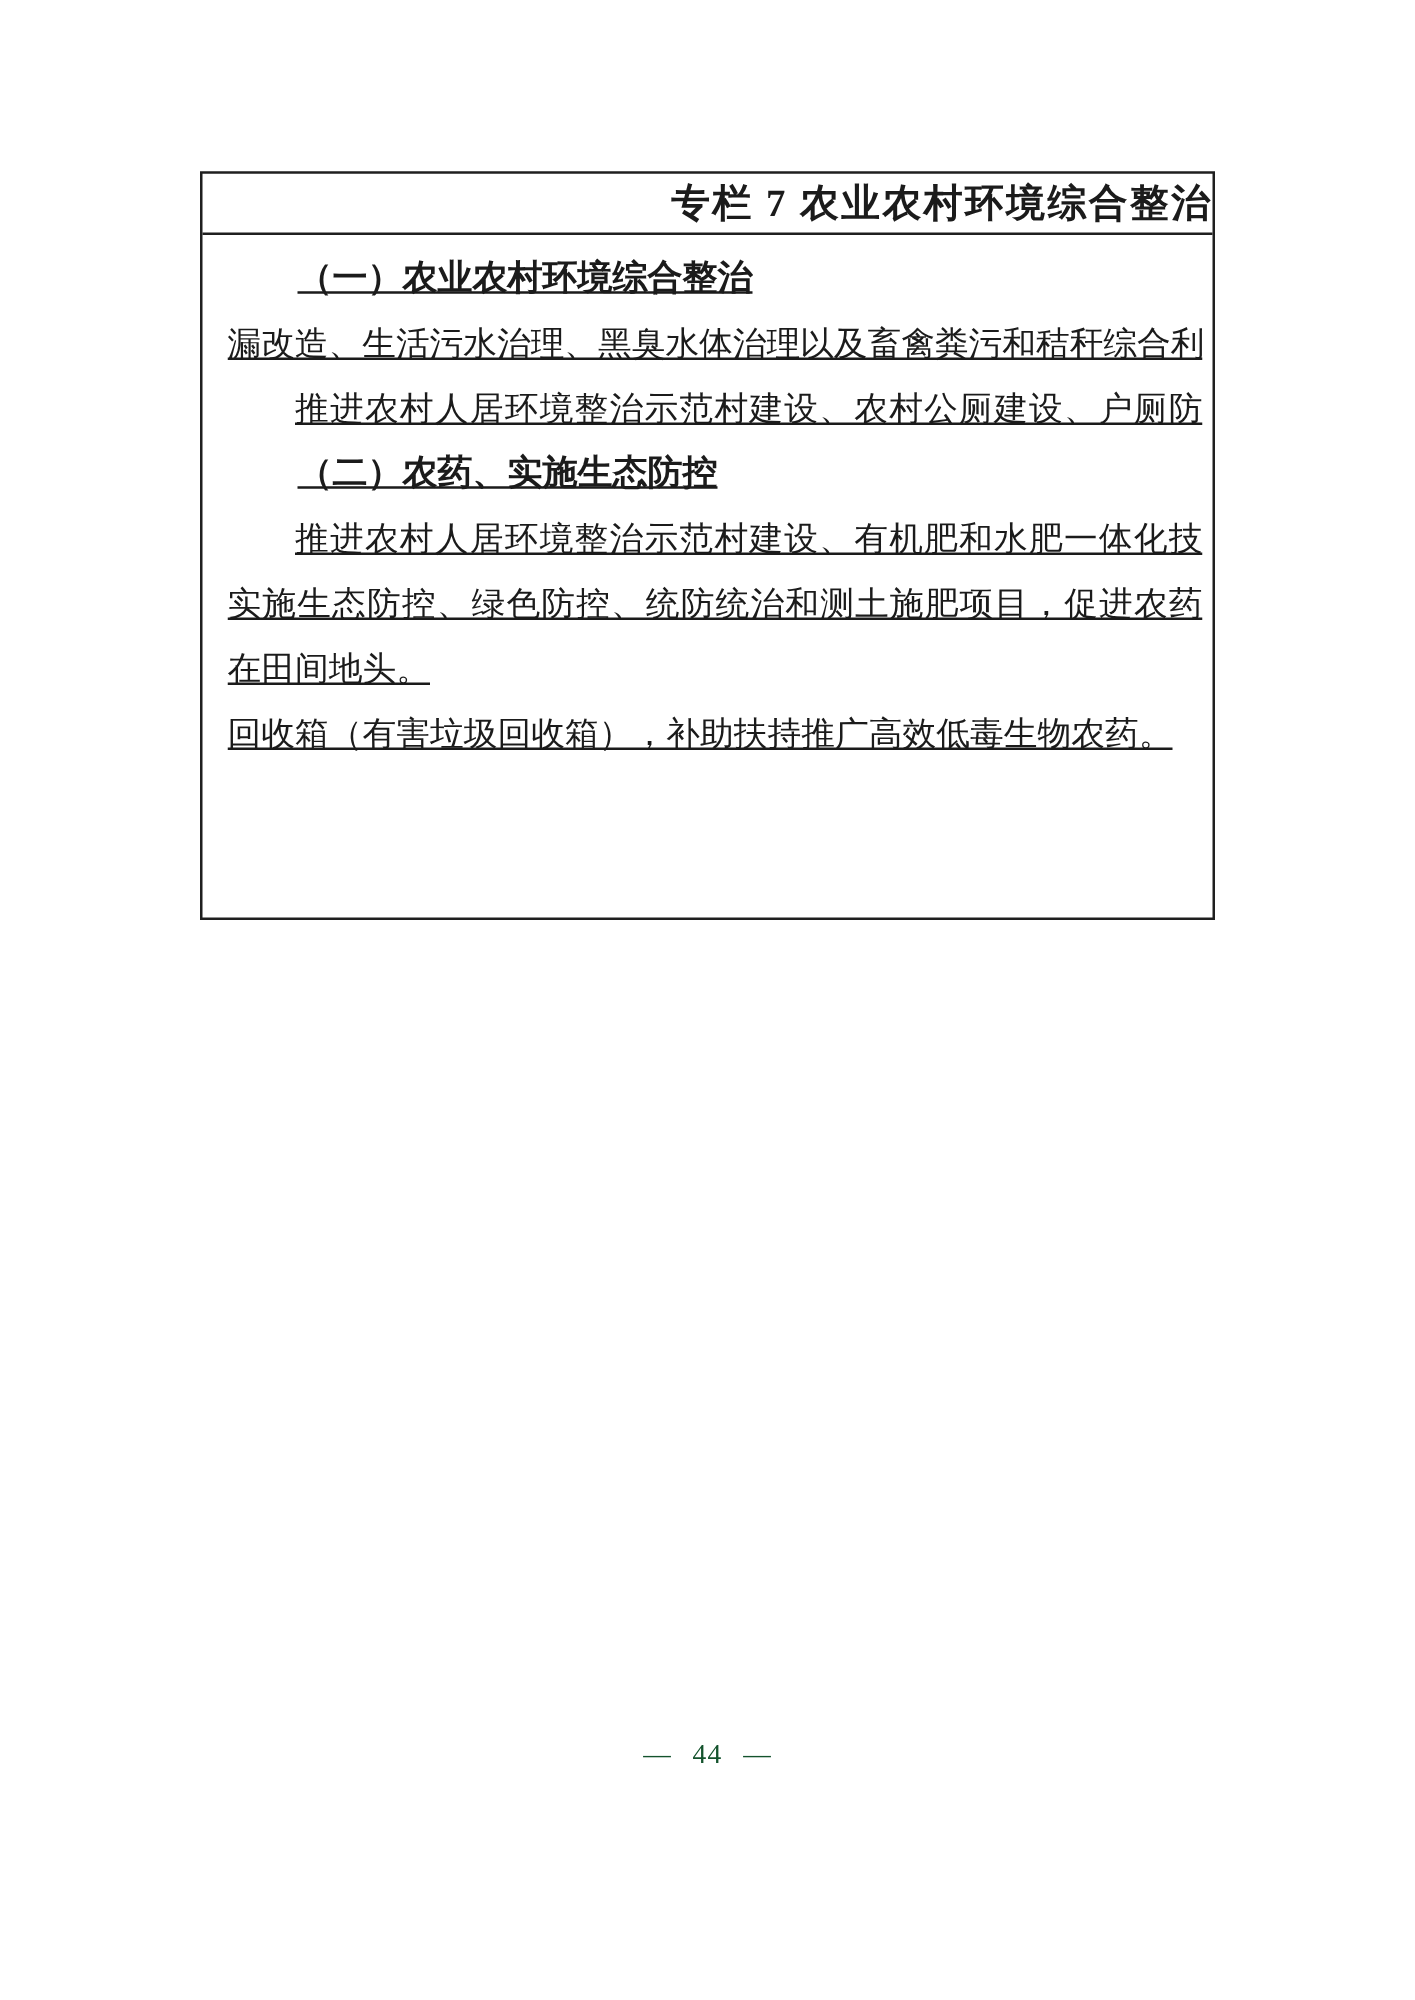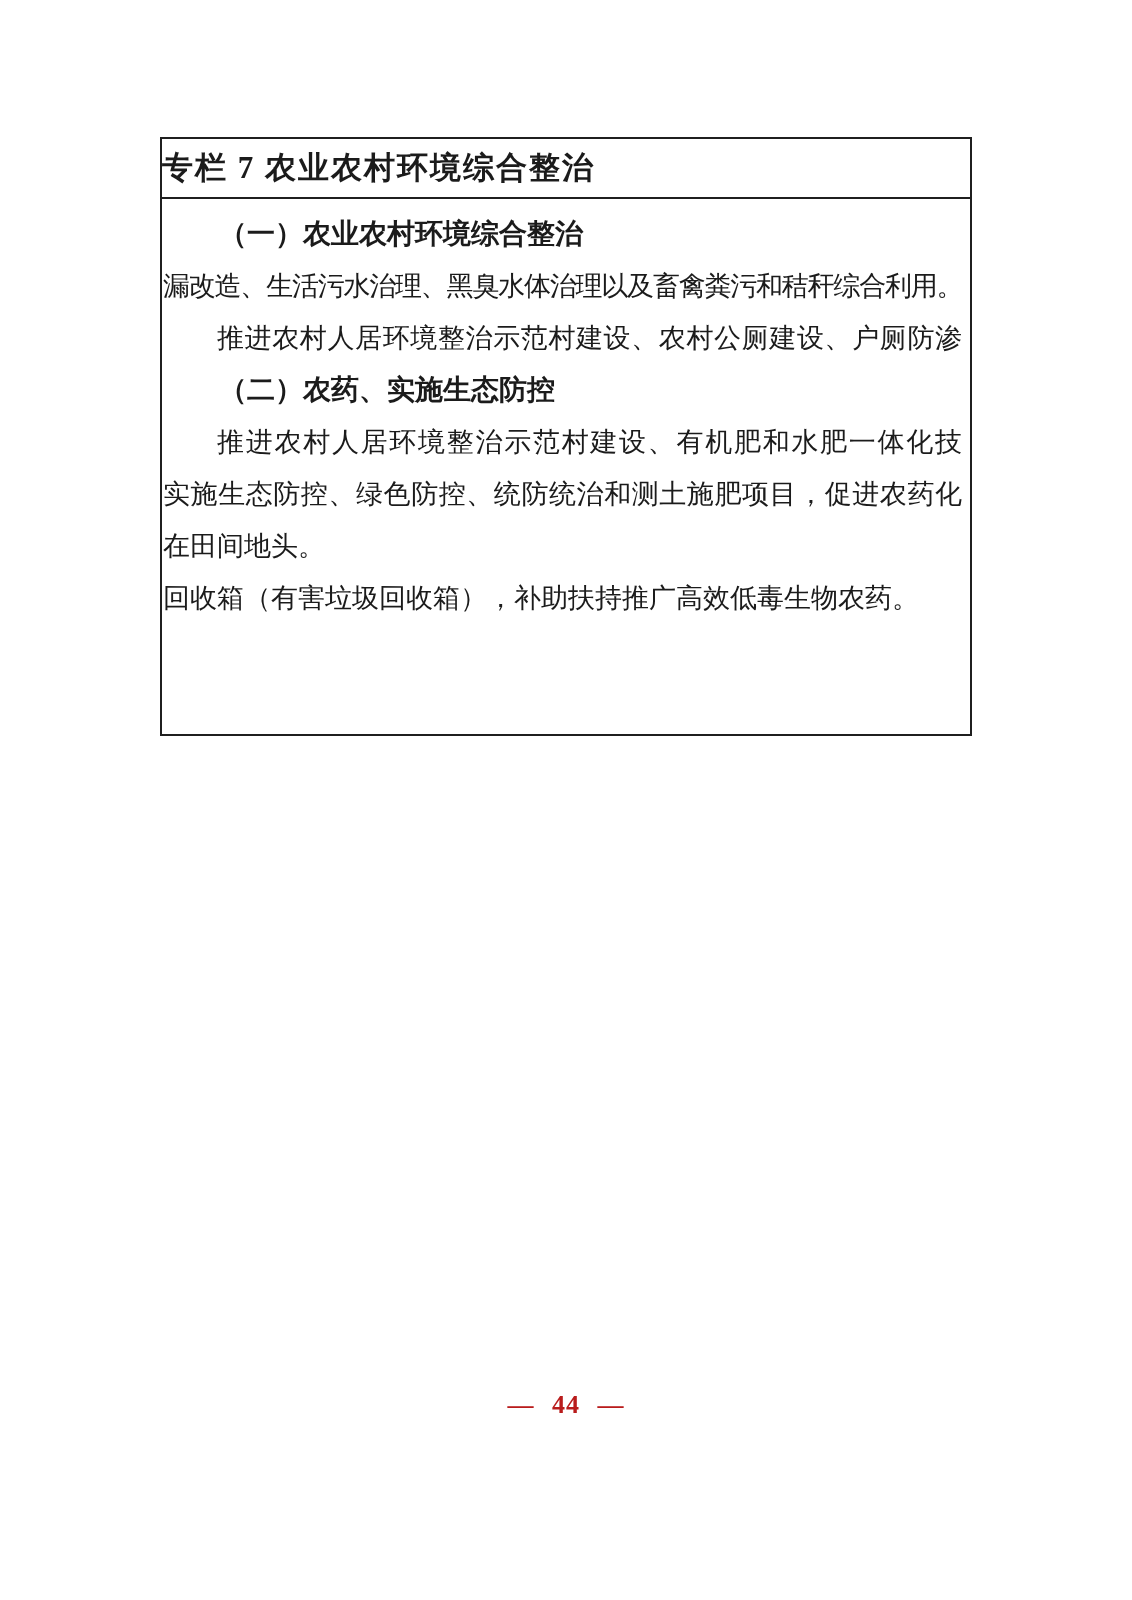--- a/index.html
+++ b/index.html
@@ -12,34 +12,35 @@
     overflow: hidden;
   }
   .column-box {
     position: absolute;
     left: 160px; top: 137px;
     width: 812px; height: 599px;
     border: 2px solid #1f1f1f;
     background: #ffffff;
   }
   .box-title-row {
-    height: 60px;
+    height: 49px;
     border-bottom: 2px solid #1f1f1f;
     display: flex;
     align-items: center;
-    justify-content: flex-start;
+    justify-content: flex-end;
   }
   .box-title-text {
     font-size: 31px;
     font-weight: bold;
     letter-spacing: 2px;
     white-space: pre;
   }
   .box-body {
-    padding: 9px 8px 0 1px;
+    padding: 9px 8px 0 20px;
+    text-decoration: underline;
   }
   .line {
     height: 52px;
     line-height: 52px;
     font-size: 27px;
     overflow: hidden;
   }
   .line.heading {
     font-size: 28px;
     font-weight: bold;
@@ -57,25 +58,24 @@
     letter-spacing: -1.5px;
   }
   .page-footer {
     position: absolute;
     top: 1390px;
     left: 0;
     width: 100%;
     text-align: center;
   }
   .page-number {
-    font-size: 26px;
-    color: #b91c1c;
+    font-size: 22px;
+    color: #14532d;
     word-spacing: 10px;
     letter-spacing: 1px;
-    font-weight: bold;
   }
 </style>
 </head>
 <body>
 
 <div class="column-box">
   <div class="box-title-row">
     <span class="box-title-text">专栏 7 农业农村环境综合整治</span>
   </div>
   <div class="box-body">

